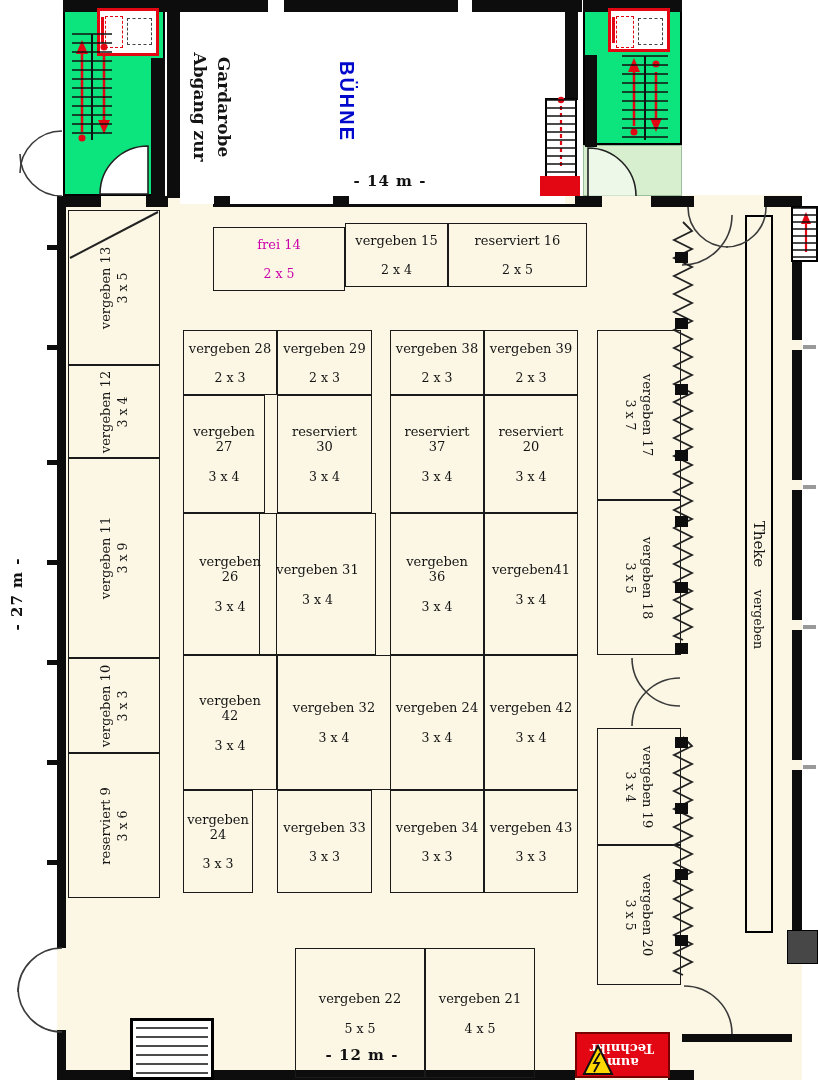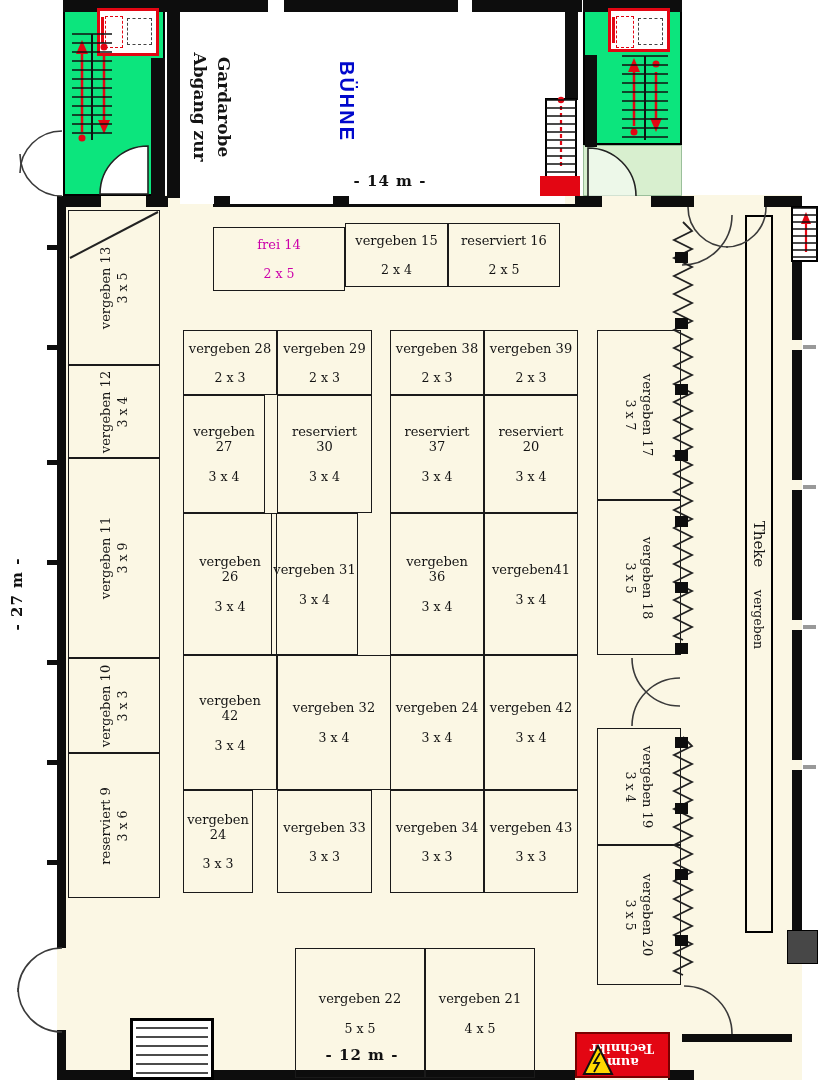--- a/index.html
+++ b/index.html
@@ -153,21 +153,21 @@
   </div>
 
   <div class="booth free" style="left:213px;top:227px;width:132px;height:64px">
     <span class="bname">frei 14</span>
     <span class="bsize">2 x 5</span>
   </div>
   <div class="booth" style="left:345px;top:223px;width:103px;height:64px">
     <span class="bname">vergeben 15</span>
     <span class="bsize">2 x 4</span>
   </div>
-  <div class="booth" style="left:448px;top:223px;width:112px;height:64px">
+  <div class="booth" style="left:448px;top:223px;width:139px;height:64px">
     <span class="bname">reserviert 16</span>
     <span class="bsize">2 x 5</span>
   </div>
 
   <div class="booth" style="left:183px;top:330px;width:94px;height:65px">
     <span class="bname">vergeben 28</span>
     <span class="bsize">2 x 3</span>
   </div>
   <div class="booth" style="left:277px;top:330px;width:95px;height:65px">
     <span class="bname">vergeben 29</span>
@@ -194,21 +194,21 @@
     <span class="bsize">3 x 4</span>
   </div>
   <div class="booth tall wrap" style="left:484px;top:395px;width:94px;height:118px">
     <span class="bname">reserviert 20</span>
     <span class="bsize">3 x 4</span>
   </div>
   <div class="booth tall wrap" style="left:183px;top:513px;width:94px;height:142px">
     <span class="bname">vergeben 26</span>
     <span class="bsize">3 x 4</span>
   </div>
-  <div class="booth tall" style="left:271px;top:513px;width:87px;height:142px">
+  <div class="booth tall" style="left:259px;top:513px;width:117px;height:142px">
     <span class="bname">vergeben 31</span>
     <span class="bsize">3 x 4</span>
   </div>
   <div class="booth tall wrap" style="left:390px;top:513px;width:94px;height:142px">
     <span class="bname">vergeben 36</span>
     <span class="bsize">3 x 4</span>
   </div>
   <div class="booth tall" style="left:484px;top:513px;width:94px;height:142px">
     <span class="bname">vergeben41</span>
     <span class="bsize">3 x 4</span>

